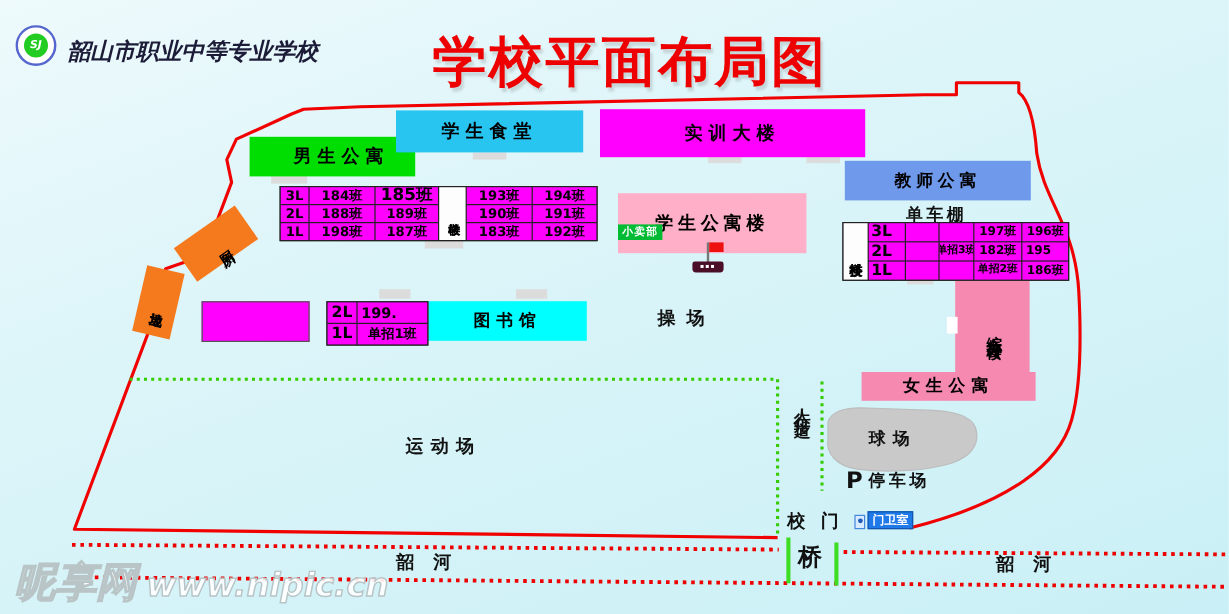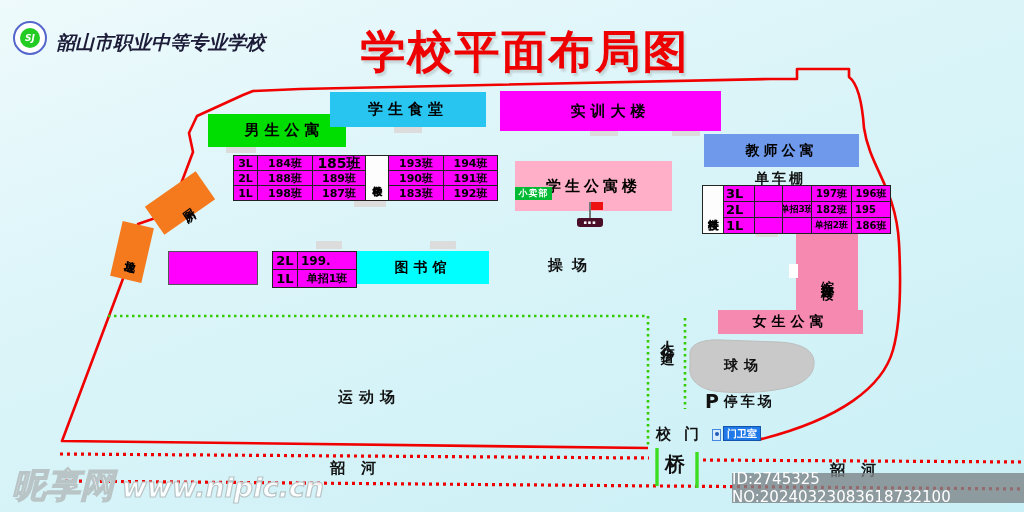--- a/index.html
+++ b/index.html
@@ -134,35 +134,34 @@
     <div class="cell" style="font-size:11px;">单招1班</div>
   </div>
 
   <div class="abs" style="left:589px;top:202px;width:2px;height:17px;background:#777;z-index:3;"></div>
   <div class="abs" style="left:591px;top:202px;width:12px;height:8px;background:#ee1111;z-index:3;"></div>
   <div class="abs" style="left:577px;top:218px;width:26px;height:9px;background:#4a0e28;border-radius:2px 2px 3px 3px;z-index:3;display:flex;align-items:center;justify-content:center;">
     <span style="color:#fff;font-size:5px;letter-spacing:1px;line-height:1;">▪▪▪</span>
   </div>
 
   <div class="lbl" style="left:548px;top:256px;font-size:15px;letter-spacing:9px;">操场</div>
-  <div class="lbl" style="left:338px;top:363px;font-size:15px;letter-spacing:6px;margin-top:25px;">运动场</div>
+  <div class="lbl" style="left:338px;top:363px;font-size:15px;letter-spacing:6px;">运动场</div>
   <div class="lbl vt" style="left:659px;top:329px;font-size:14px;letter-spacing:4px;">人行步道</div>
   <div class="lbl" style="left:724px;top:357px;font-size:14px;letter-spacing:6px;">球场</div>
   <div class="lbl" style="left:705px;top:390px;font-size:14px;">
     <span style="font-size:19px;vertical-align:-2px;">P</span>
     <span style="letter-spacing:3px;">停车场</span>
   </div>
   <div class="lbl" style="left:656px;top:425px;font-size:15px;letter-spacing:13px;">校门</div>
   <div class="abs" style="left:712px;top:429px;width:9px;height:12px;background:#d9ecff;border:1px solid #4488dd;z-index:3;">
     <div style="width:4px;height:4px;border-radius:50%;background:#1f59b8;margin:2px auto 0;"></div>
   </div>
   <div class="abs bld" style="left:723px;top:426px;width:38px;height:15px;background:#1f79e8;color:#fff;font-size:10px;z-index:3;border:1px solid #1255aa;">门卫室</div>
   <div class="lbl" style="left:665px;top:451px;font-size:20px;">桥</div>
   <div class="lbl" style="left:330px;top:459px;font-size:15px;letter-spacing:16px;">韶河</div>
   <div class="lbl" style="left:830px;top:461px;font-size:15px;letter-spacing:16px;">韶河</div>
 
   <div class="abs wm" style="left:12px;top:463px;display:flex;align-items:baseline;gap:8px;color:rgba(255,255,255,.9);-webkit-text-stroke:1.2px #b9c4c6;font-weight:bold;font-style:italic;">
     <span style="font-size:34px;">昵享网</span>
     <span style="font-size:27px;">www.nipic.cn</span>
   </div>
-  <div class="abs wm" style="left:732px;top:473px;width:292px;height:30px;background:rgba(125,132,136,.8);color:#fff;font-size:15px;display:flex;align-items:center;justify-content:center;">ID:2745325 NO:20240323083618732100</div>
 
 </div>
 
 </body></html>

